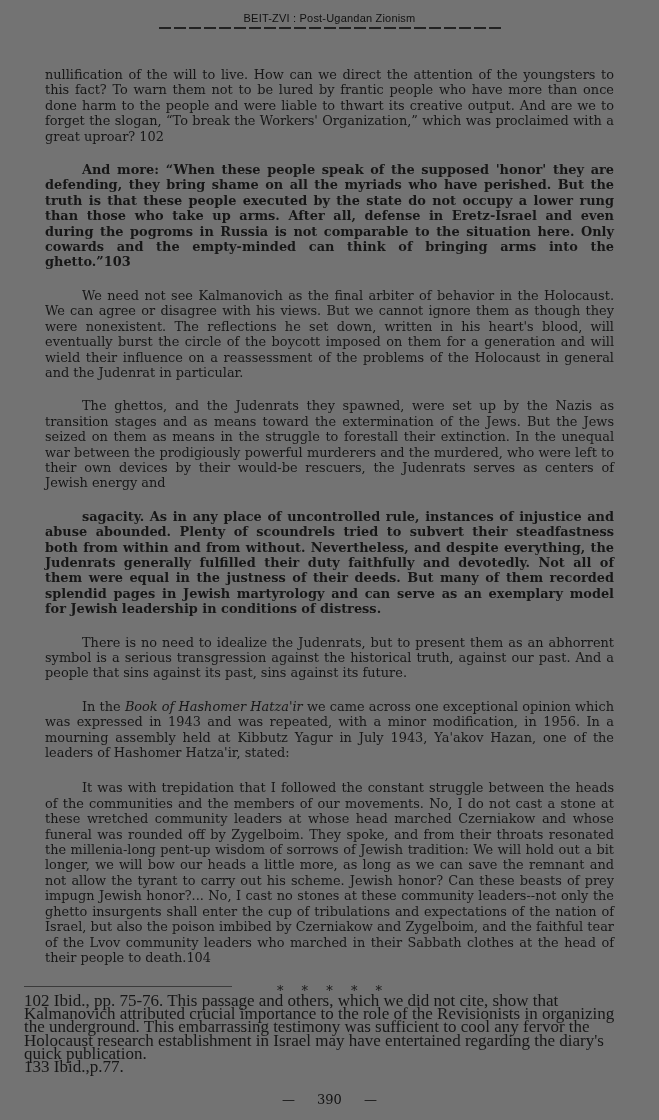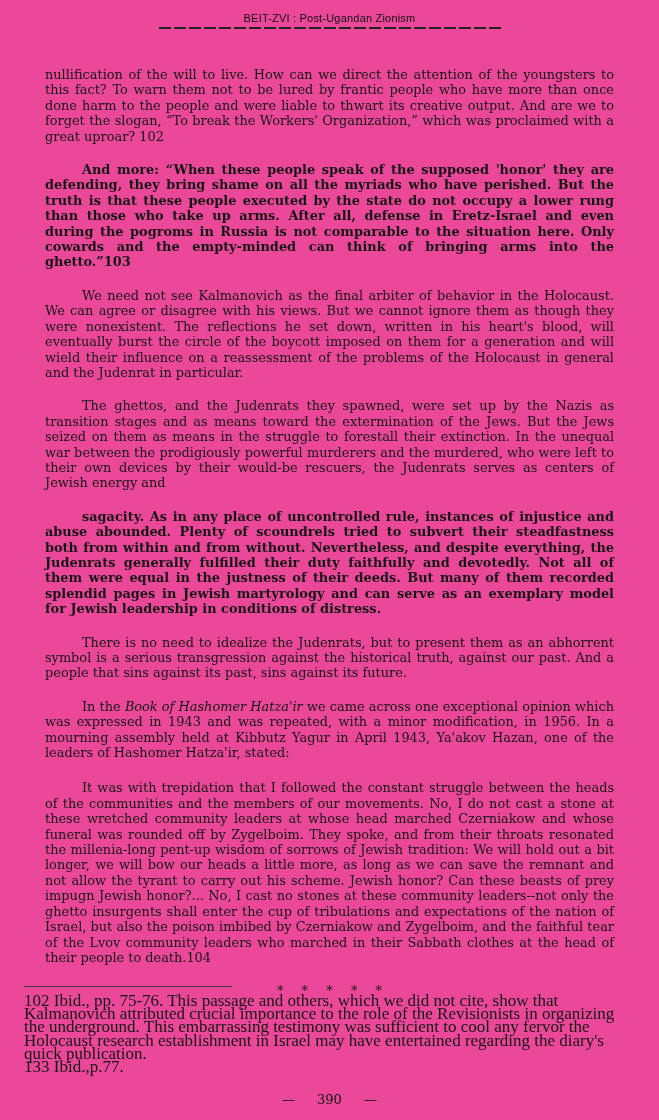--- a/index.html
+++ b/index.html
@@ -1,20 +1,20 @@
 <!DOCTYPE html>
 <html><head>
 <meta charset="utf-8">
 <style>
   html, body { margin: 0; padding: 0; background: #ffffff; }
   .page {
     position: relative;
     width: 659px;
     height: 1120px;
-    background: #ec4899;
+    background: #737373;
     color: #161616;
     font-family: "DejaVu Serif", serif;
     overflow: hidden;
   }
   .header { text-align: center; padding-top: 12px; }
   .header-title {
     font-family: "Liberation Sans", sans-serif;
     font-size: 11px;
     letter-spacing: 0.2px;
     color: #111;
@@ -89,21 +89,21 @@
     <p class="para ind gap"><span>And more: “When these people speak of the supposed 'honor' they are defending, they bring shame on all the myriads who have perished. But the truth is that these people executed by the state do not occupy a lower rung than those who take up arms. After all, defense in Eretz-Israel and even during the pogroms in Russia is not comparable to the situation here. Only cowards and the empty-minded can think of bringing arms into the ghetto.”103</span></p>
 
     <p class="para ind"><span>We need not see Kalmanovich as the final arbiter of behavior in the Holocaust. We can agree or disagree with his views. But we cannot ignore them as though they were nonexistent. The reflections he set down, written in his heart's blood, will eventually burst the circle of the boycott imposed on them for a generation and will wield their influence on a reassessment of the problems of the Holocaust in general and the Judenrat in particular.</span></p>
 
     <p class="para ind"><span>The ghettos, and the Judenrats they spawned, were set up by the Nazis as transition stages and as means toward the extermination of the Jews. But the Jews seized on them as means in the struggle to forestall their extinction. In the unequal war between the prodigiously powerful murderers and the murdered, who were left to their own devices by their would-be rescuers, the Judenrats serves as centers of Jewish energy and</span></p>
 
     <p class="para ind gap"><span>sagacity. As in any place of uncontrolled rule, instances of injustice and abuse abounded. Plenty of scoundrels tried to subvert their steadfastness both from within and from without. Nevertheless, and despite everything, the Judenrats generally fulfilled their duty faithfully and devotedly. Not all of them were equal in the justness of their deeds. But many of them recorded splendid pages in Jewish martyrology and can serve as an exemplary model for Jewish leadership in conditions of distress.</span></p>
 
     <p class="para ind"><span>There is no need to idealize the Judenrats, but to present them as an abhorrent symbol is a serious transgression against the historical truth, against our past. And a people that sins against its past, sins against its future.</span></p>
 
-    <p class="para ind"><span>In the </span><span class="italic">Book of Hashomer Hatza'ir</span><span> we came across one exceptional opinion which was expressed in 1943 and was repeated, with a minor modification, in 1956. In a mourning assembly held at Kibbutz Yagur in April 1943, Ya'akov Hazan, one of the leaders of Hashomer Hatza'ir, stated:</span></p>
+    <p class="para ind"><span>In the </span><span class="italic">Book of Hashomer Hatza'ir</span><span> we came across one exceptional opinion which was expressed in 1943 and was repeated, with a minor modification, in 1956. In a mourning assembly held at Kibbutz Yagur in July 1943, Ya'akov Hazan, one of the leaders of Hashomer Hatza'ir, stated:</span></p>
 
     <p class="para ind gap2"><span>It was with trepidation that I followed the constant struggle between the heads of the communities and the members of our movements. No, I do not cast a stone at these wretched community leaders at whose head marched Czerniakow and whose funeral was rounded off by Zygelboim. They spoke, and from their throats resonated the millenia-long pent-up wisdom of sorrows of Jewish tradition: We will hold out a bit longer, we will bow our heads a little more, as long as we can save the remnant and not allow the tyrant to carry out his scheme. Jewish honor? Can these beasts of prey impugn Jewish honor?... No, I cast no stones at these community leaders--not only the ghetto insurgents shall enter the cup of tribulations and expectations of the nation of Israel, but also the poison imbibed by Czerniakow and Zygelboim, and the faithful tear of the Lvov community leaders who marched in their Sabbath clothes at the head of their people to death.104</span></p>
 
 
     <p class="para stars">* * * * *</p>
 
   </div>
 
   <div class="footnotes">
     <div class="fn-rule"></div>

